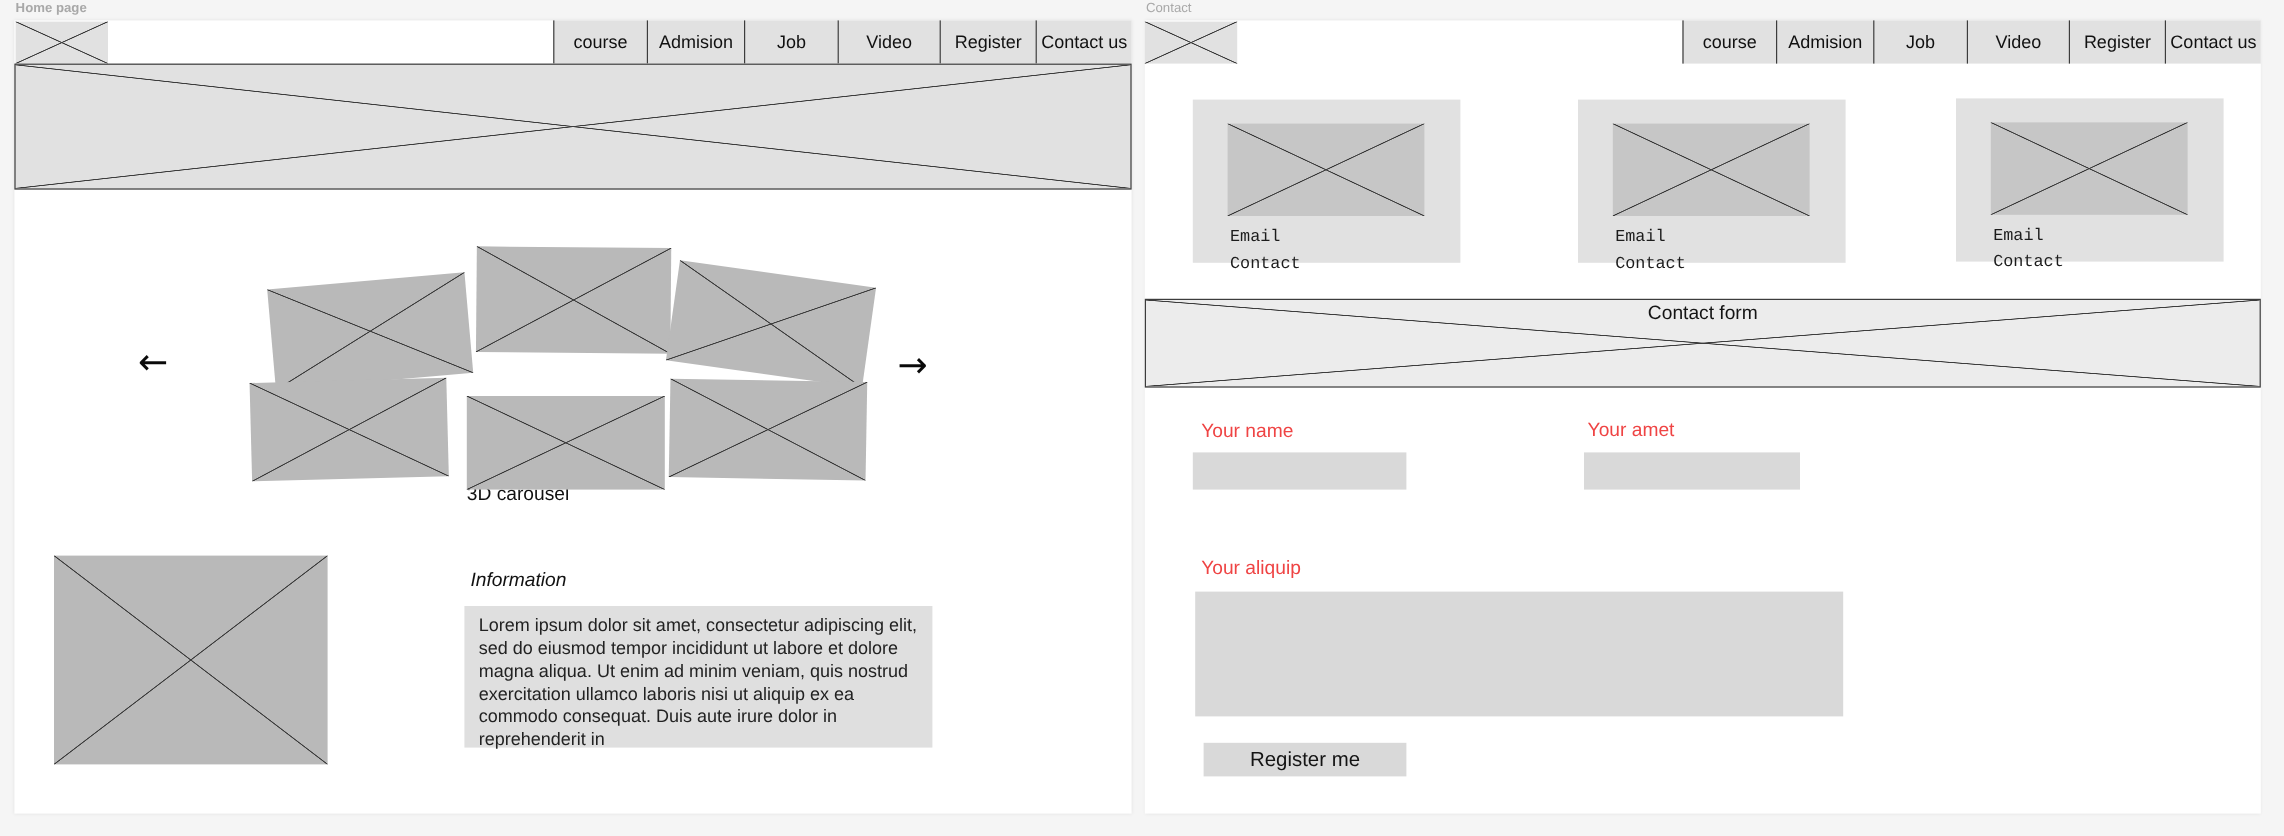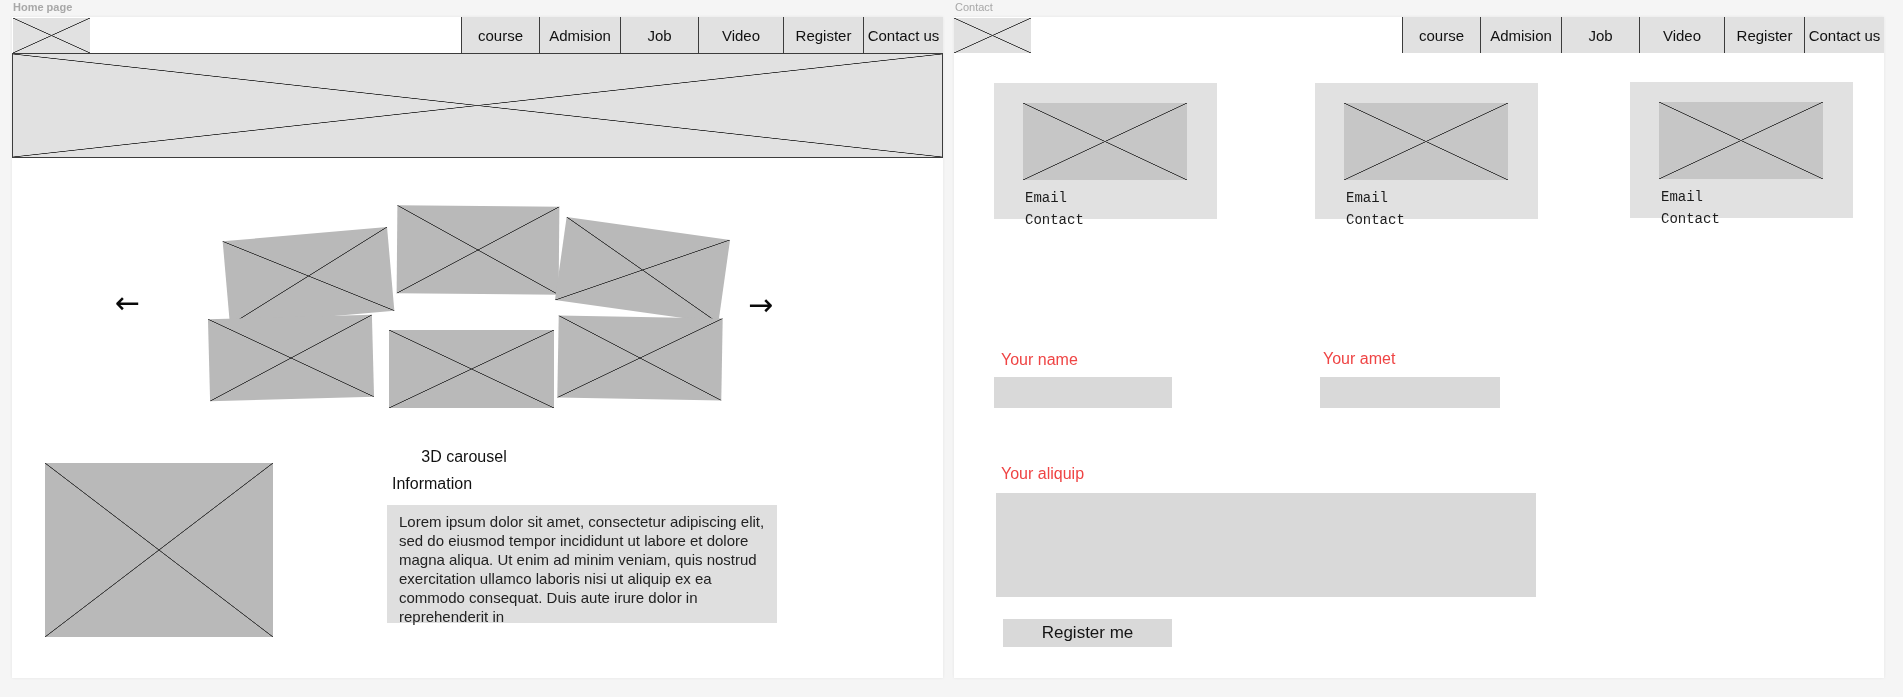--- a/index.html
+++ b/index.html
@@ -30,22 +30,22 @@
   .ximg.cardimg{background-color:var(--ph-card-img);}
   .ximg.bordered{border:1px solid var(--line);}
   
   .nav{position:absolute; top:0; height:36px; display:flex;text-align:center;}
   .nav-item{
     height:36px; background:var(--ph-light); border-left:1px solid var(--line);
     display:flex; align-items:center; justify-content:center;
     font-size:15px; color:var(--txt); white-space:nowrap; overflow:hidden; cursor:pointer;
   }
   .arrow{position:absolute; font-family:"DejaVu Sans",sans-serif; font-size:30px; line-height:30px; color:#0a0a0a; cursor:pointer;}
-  .caption{position:absolute; font-size:16px; color:var(--txt); text-align:center;margin-top:44px;}
-  .section-heading{position:absolute; font-size:16px; color:var(--txt);}
+  .caption{position:absolute; font-size:16px; color:var(--txt); text-align:left;}
+  .section-heading{position:absolute; font-size:16px; color:var(--txt);font-style:italic;}
   .lorem-box{
     position:absolute; background:#dfdfdf; padding:7px 10px 0 12px;
     font-size:15px; line-height:19px; color:#222;
   }
   .card{position:absolute; width:223px; height:136px; background:var(--ph-light);font-family:Liberation Mono, monospace;}
   .card-text{position:absolute; left:31px; top:104px; font-size:14px; line-height:22px; color:#1c1c1c;}
   .banner-title{position:absolute; top:3px; left:0; width:100%; text-align:center; font-size:16px; color:#141414;}
   .form-label{position:absolute; font-size:16px; color:#ef4444;}
   .wire-input{position:absolute; background:var(--ph-mid); border:none; outline:none; font-size:15px; padding:0 6px; color:#222;}
   .wire-btn{
@@ -124,20 +124,23 @@
     </div>
   </div>
   <div class="card" style="left:676px; top:65px;">
     <div class="ximg cardimg" style="left:29px; top:20px; width:164px; height:77px;"></div>
     <div class="card-text">
       <div>Email</div>
       <div>Contact</div>
     </div>
   </div>
 
+  <div class="ximg lighter bordered" style="left:0; top:232px; width:930px; height:74px;">
+    <div class="banner-title">Contact form</div>
+  </div>
 
   <div class="form-label" style="left:47px; top:334px;">Your name</div>
   <input class="wire-input" style="left: 40px; top: 360px; width: 178px; height: 31px;" value="">
 
   <div class="form-label" style="left:369px; top:333px;">Your amet</div>
   <input class="wire-input" style="left: 366px; top: 360px; width: 180px; height: 31px;" value="">
 
   <div class="form-label" style="left:47px; top:448px;">Your aliquip</div>
   <textarea class="wire-input" style="left: 42px; top: 476px; width: 540px; height: 104px; resize: none; padding: 6px;" value=""></textarea>
 

